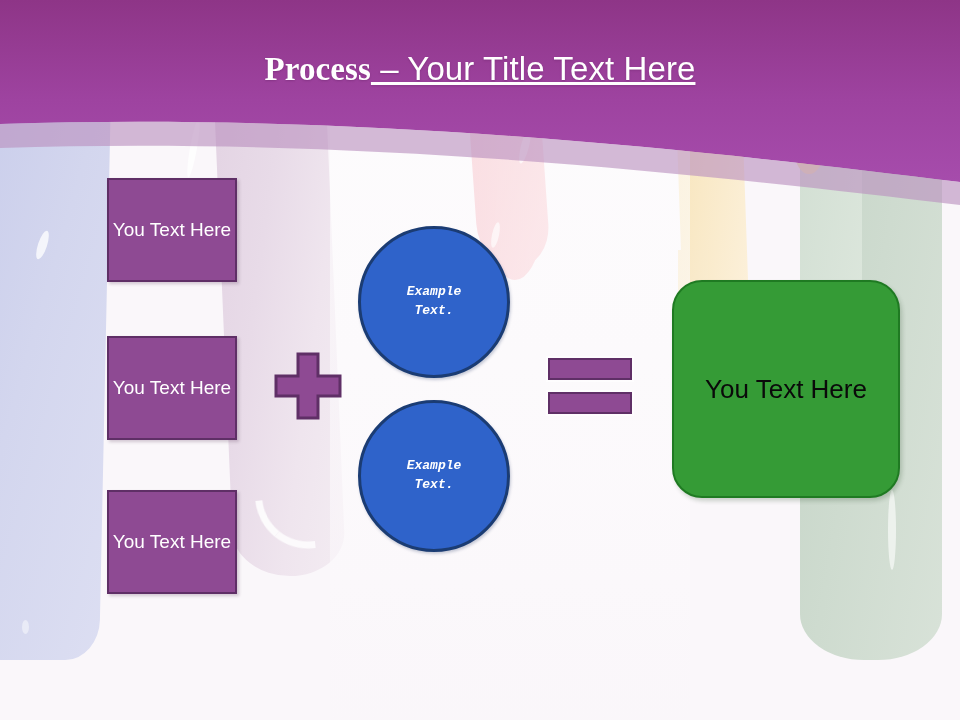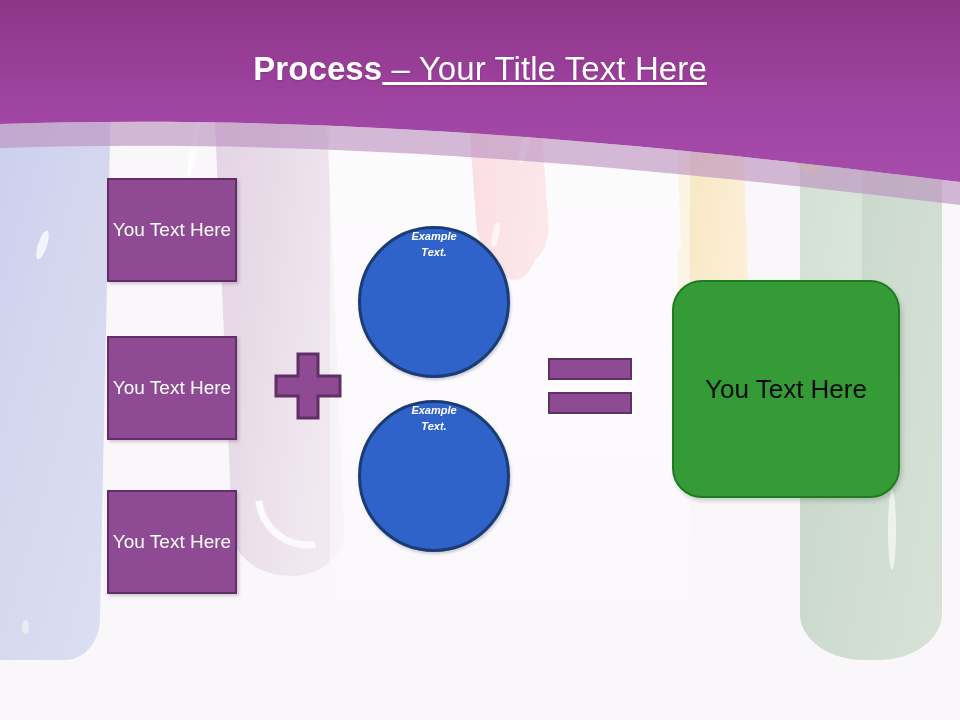--- a/index.html
+++ b/index.html
@@ -66,21 +66,21 @@
   
   .banner-wrap{position:absolute;left:0;top:0;width:960px;height:230px;}
   .banner-svg{display:block;width:960px;height:230px;}
 
   
   .title{
     position:absolute;left:0;top:50px;width:960px;text-align:center;
     color:#ffffff;font-size:33px;letter-spacing:.1px;white-space:nowrap;
     text-shadow:0 1px 2px rgba(80,20,80,.28);
   }
-  .title .t-bold{font-weight:bold;}
+  .title .t-bold{font-weight:bold;font-family:Liberation Serif, serif;}
   .title .t-rest{font-weight:normal;text-decoration:underline;}
 
   
   .pbox{
     position:absolute;width:130px;height:104px;
     background:#8e4a93;border:2px solid #5f2f66;
     box-sizing:border-box;
     display:flex;align-items:center;justify-content:center;
     color:#ffffff;font-size:19px;line-height:1.35;text-align:center;
     box-shadow:2px 2px 3px rgba(70,30,70,.22);
@@ -90,24 +90,25 @@
   .pbox-3{left:107px;top:490px;}
 
   
   .plus{position:absolute;left:274px;top:352px;width:68px;height:68px;}
   .plus-svg{display:block;}
 
   
   .circle{
     position:absolute;width:152px;height:152px;border-radius:50%;
     background:#2f63ca;border:3px solid #1b3c73;box-sizing:border-box;
-    display:flex;flex-direction:column;align-items:center;justify-content:flex-start;
-    color:#ffffff;font-size:11px;font-weight:bold;font-style:italic;
+    display:flex;flex-direction:column;align-items:center;justify-content:center;
+    color:#ffffff;font-size:13px;font-weight:bold;font-style:italic;
     line-height:1.45;text-align:center;
     box-shadow:1px 2px 3px rgba(30,50,100,.25);
+    font-family:Liberation Mono, monospace;
   }
   .circle-1{left:358px;top:226px;}
   .circle-2{left:358px;top:400px;}
 
   
   .equals{position:absolute;left:548px;top:358px;width:84px;height:56px;}
   .eq-bar{
     width:84px;height:22px;box-sizing:border-box;
     background:#8e4a93;border:2.5px solid #5f2f66;
     box-shadow:0 0 0 2px rgba(255,255,255,.55);

